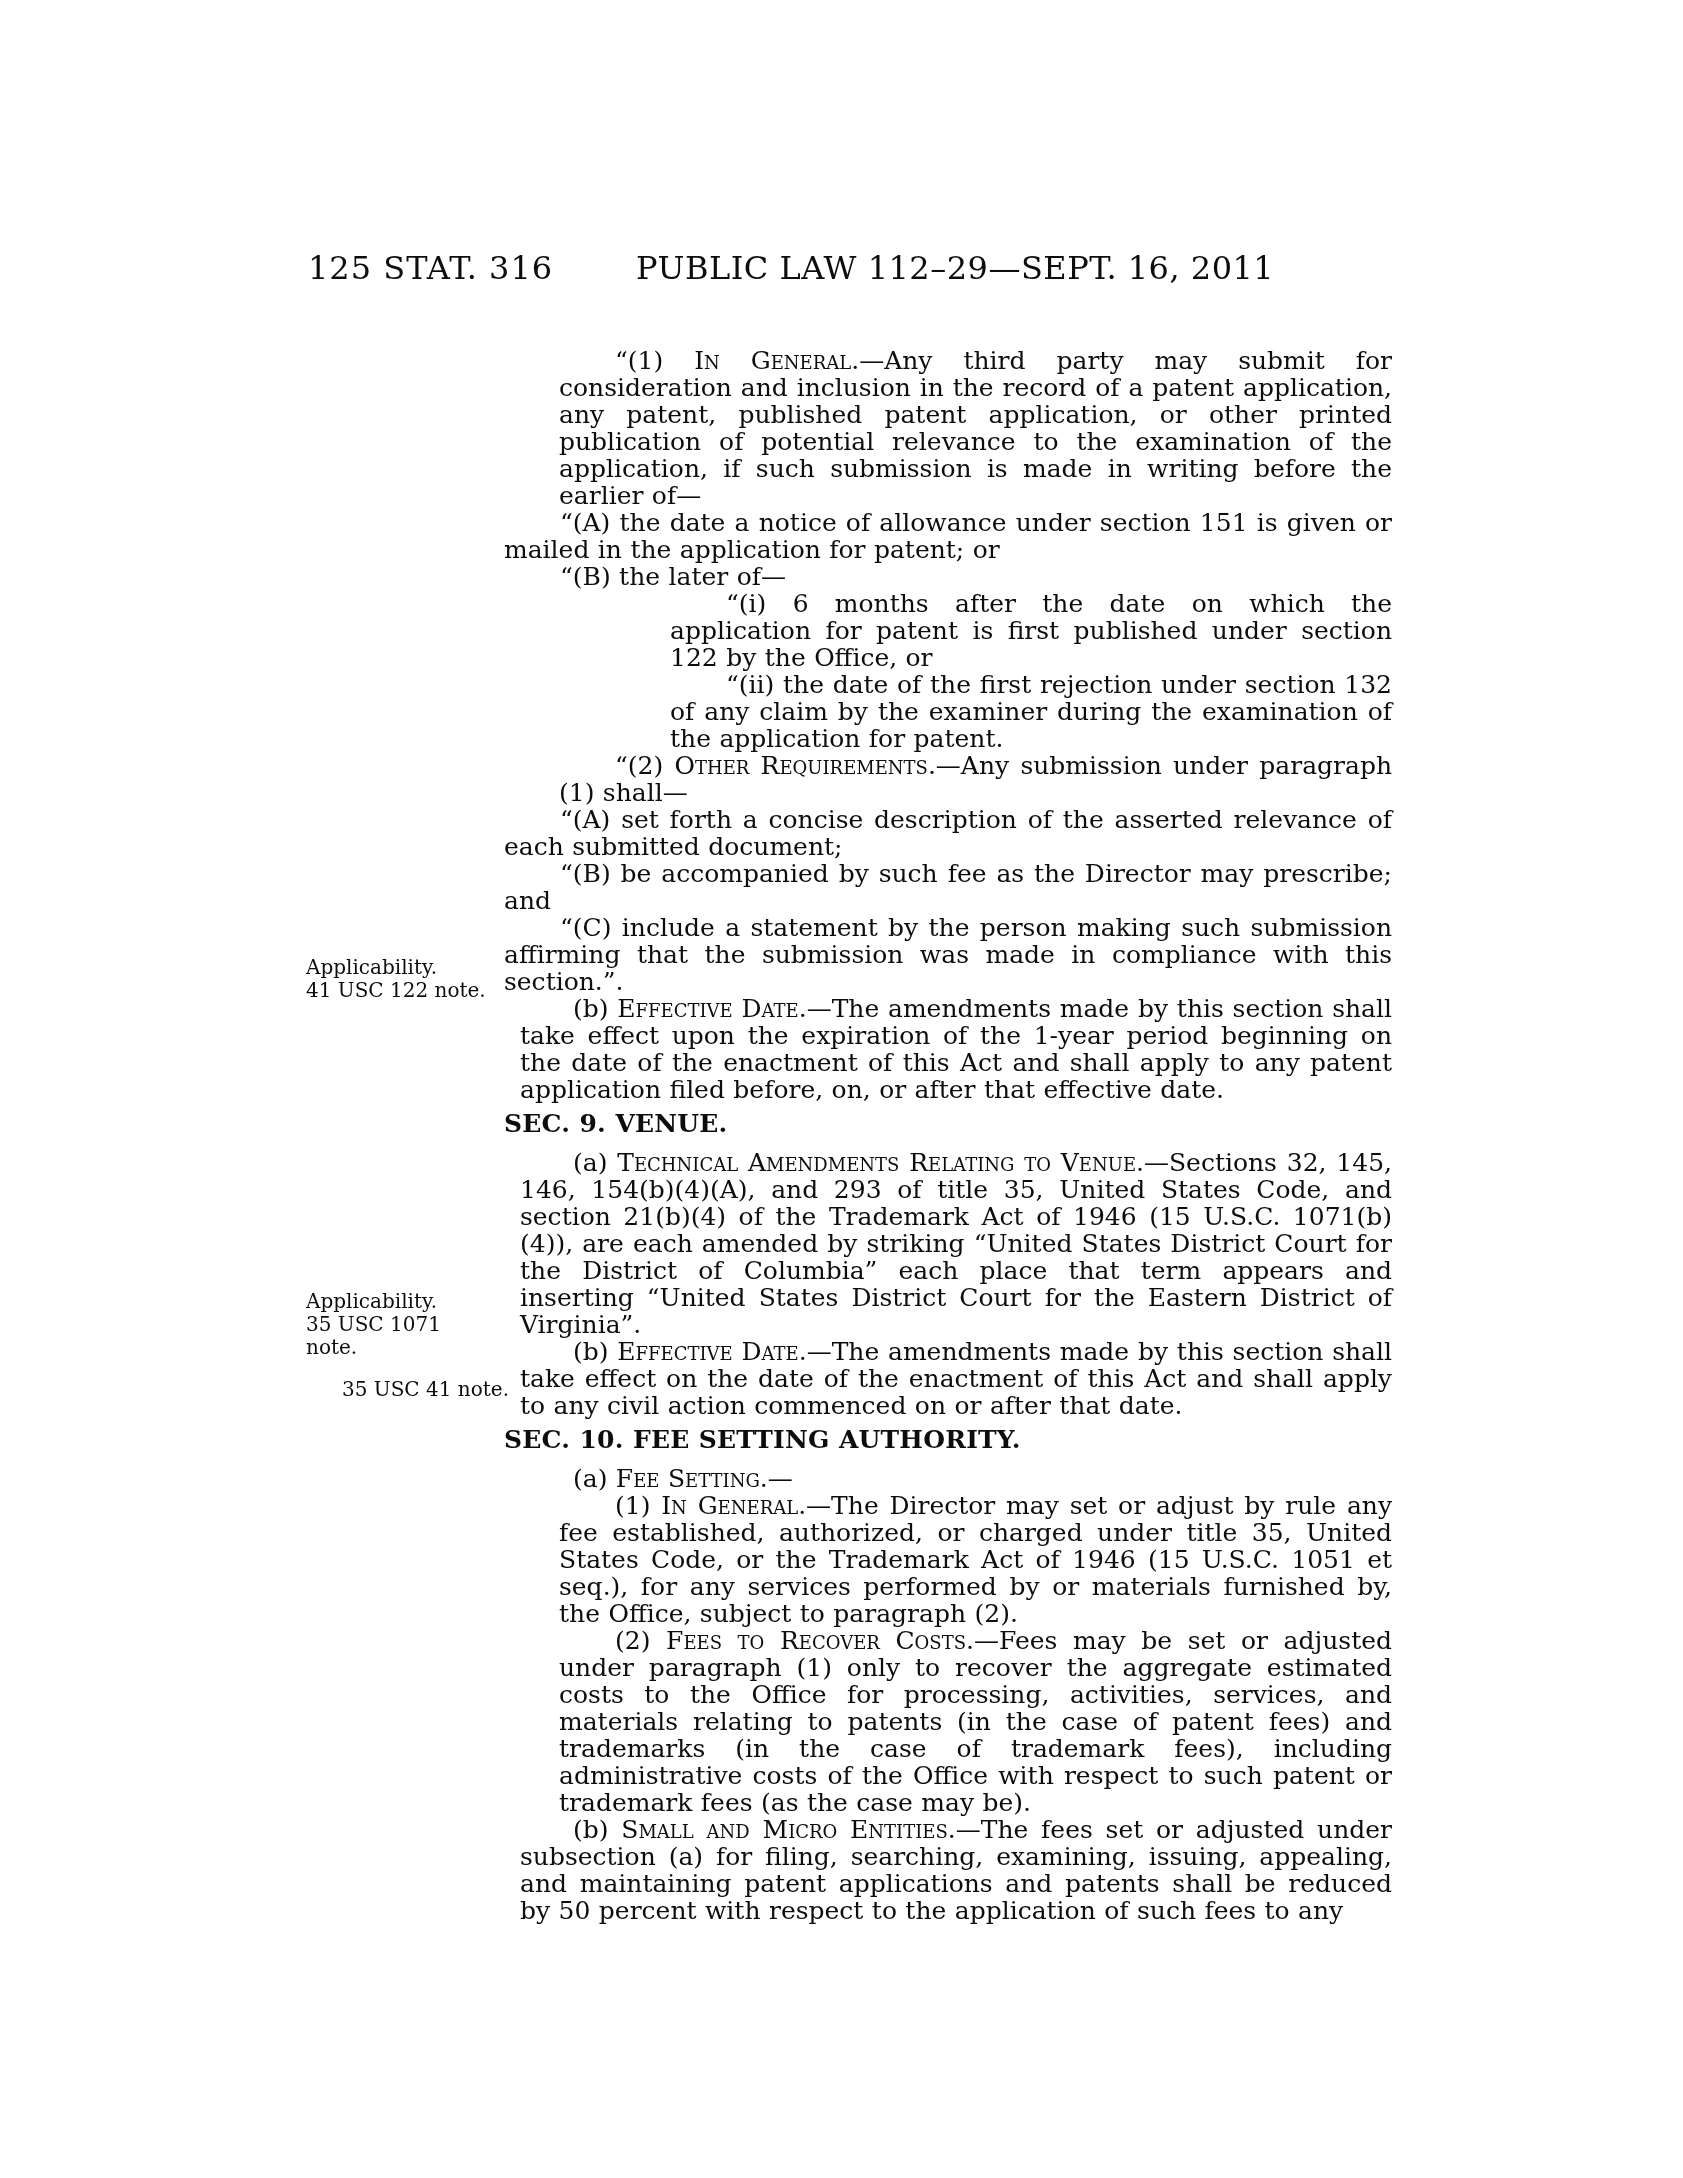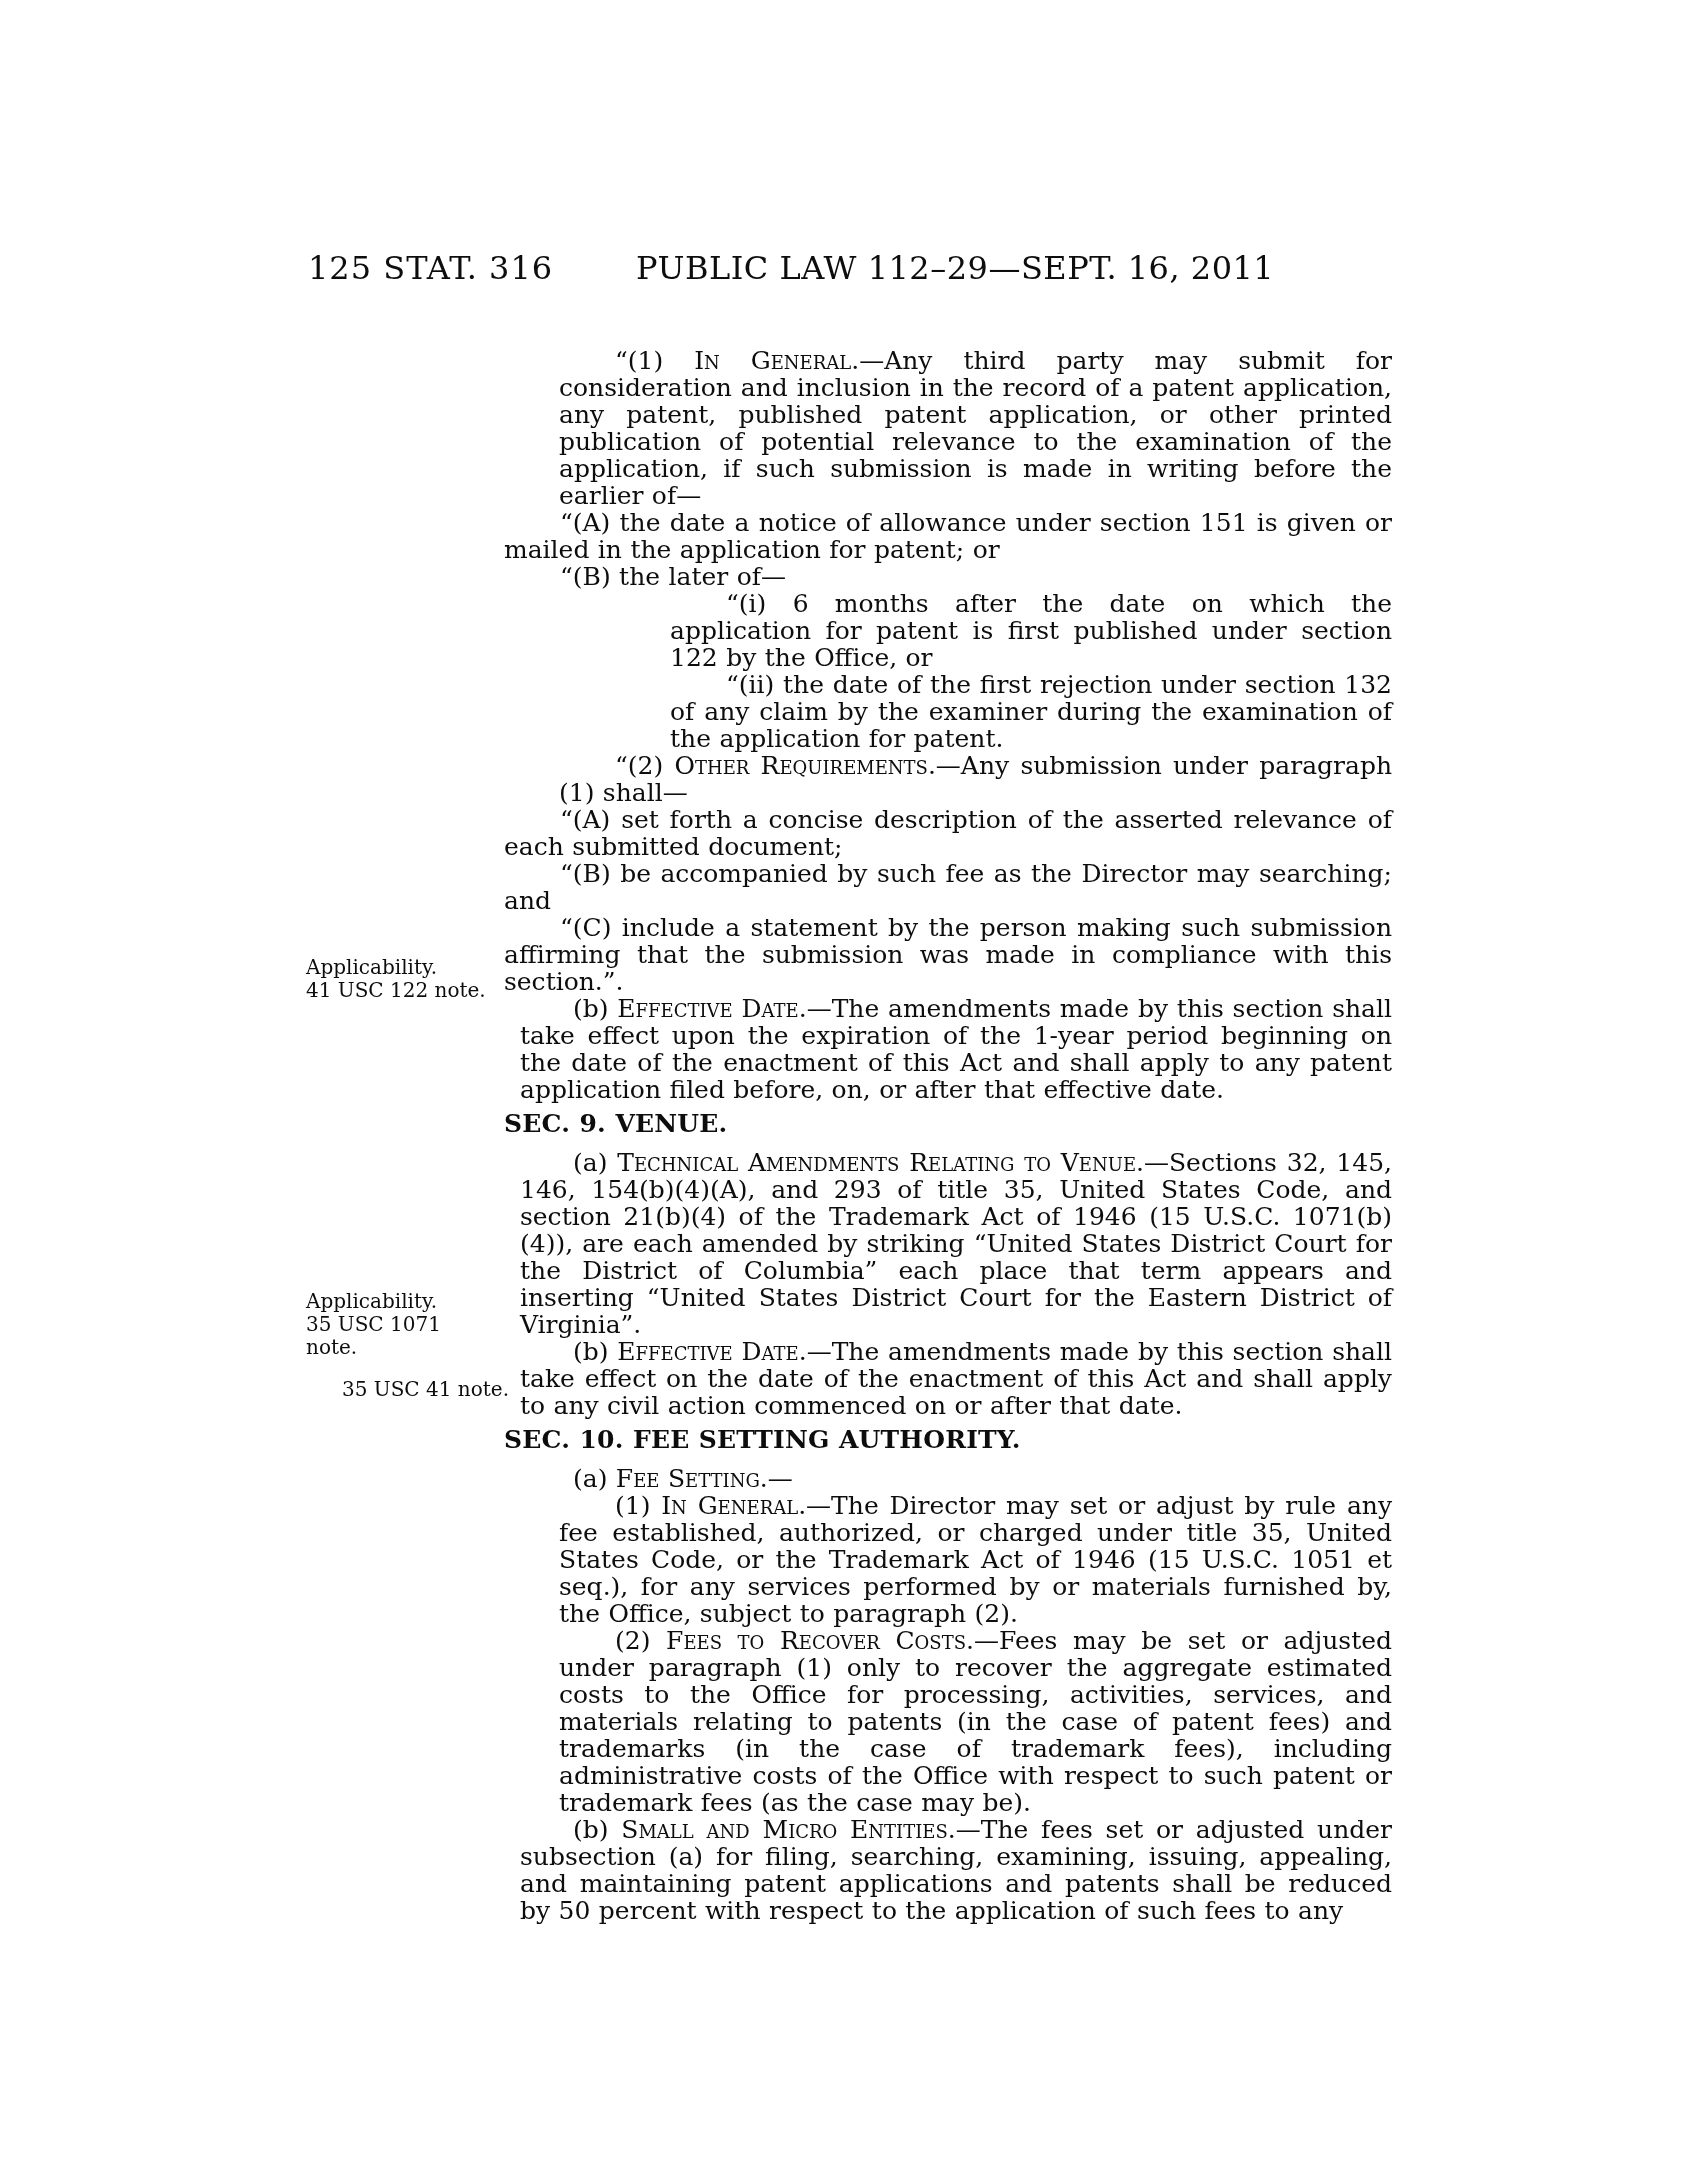--- a/index.html
+++ b/index.html
@@ -103,21 +103,21 @@
     <p class="para lvl2"><span>“(B) </span><span class="sc"></span><span>the later of—</span></p>
 
     <p class="para lvl3"><span>“(i) </span><span class="sc"></span><span>6 months after the date on which the application for patent is first published under section 122 by the Office, or</span></p>
 
     <p class="para lvl3"><span>“(ii) </span><span class="sc"></span><span>the date of the first rejection under section 132 of any claim by the examiner during the examination of the application for patent.</span></p>
 
     <p class="para lvl1"><span>“(2) </span><span class="sc">Other Requirements</span><span>.—Any submission under paragraph (1) shall—</span></p>
 
     <p class="para lvl2"><span>“(A) </span><span class="sc"></span><span>set forth a concise description of the asserted relevance of each submitted document;</span></p>
 
-    <p class="para lvl2"><span>“(B) </span><span class="sc"></span><span>be accompanied by such fee as the Director may searching; and</span></p>
+    <p class="para lvl2"><span>“(B) </span><span class="sc"></span><span>be accompanied by such fee as the Director may prescribe; and</span></p>
 
     <p class="para lvl2"><span>“(C) </span><span class="sc"></span><span>include a statement by the person making such submission affirming that the submission was made in compliance with this section.”.</span></p>
 
     <p class="para lvl0"><span>(b) </span><span class="sc">Effective Date</span><span>.—The amendments made by this section shall take effect upon the expiration of the 1-year period beginning on the date of the enactment of this Act and shall apply to any patent application filed before, on, or after that effective date.</span></p>
 
     <p class="para sec-heading">SEC. 9. VENUE.</p>
 
     <p class="para lvl0"><span>(a) </span><span class="sc">Technical Amendments Relating to Venue</span><span>.—Sections 32, 145, 146, 154(b)(4)(A), and 293 of title 35, United States Code, and section 21(b)(4) of the Trademark Act of 1946 (15 U.S.C. 1071(b)(4)), are each amended by striking “United States District Court for the District of Columbia” each place that term appears and inserting “United States District Court for the Eastern District of Virginia”.</span></p>
 
     <p class="para lvl0"><span>(b) </span><span class="sc">Effective Date</span><span>.—The amendments made by this section shall take effect on the date of the enactment of this Act and shall apply to any civil action commenced on or after that date.</span></p>

